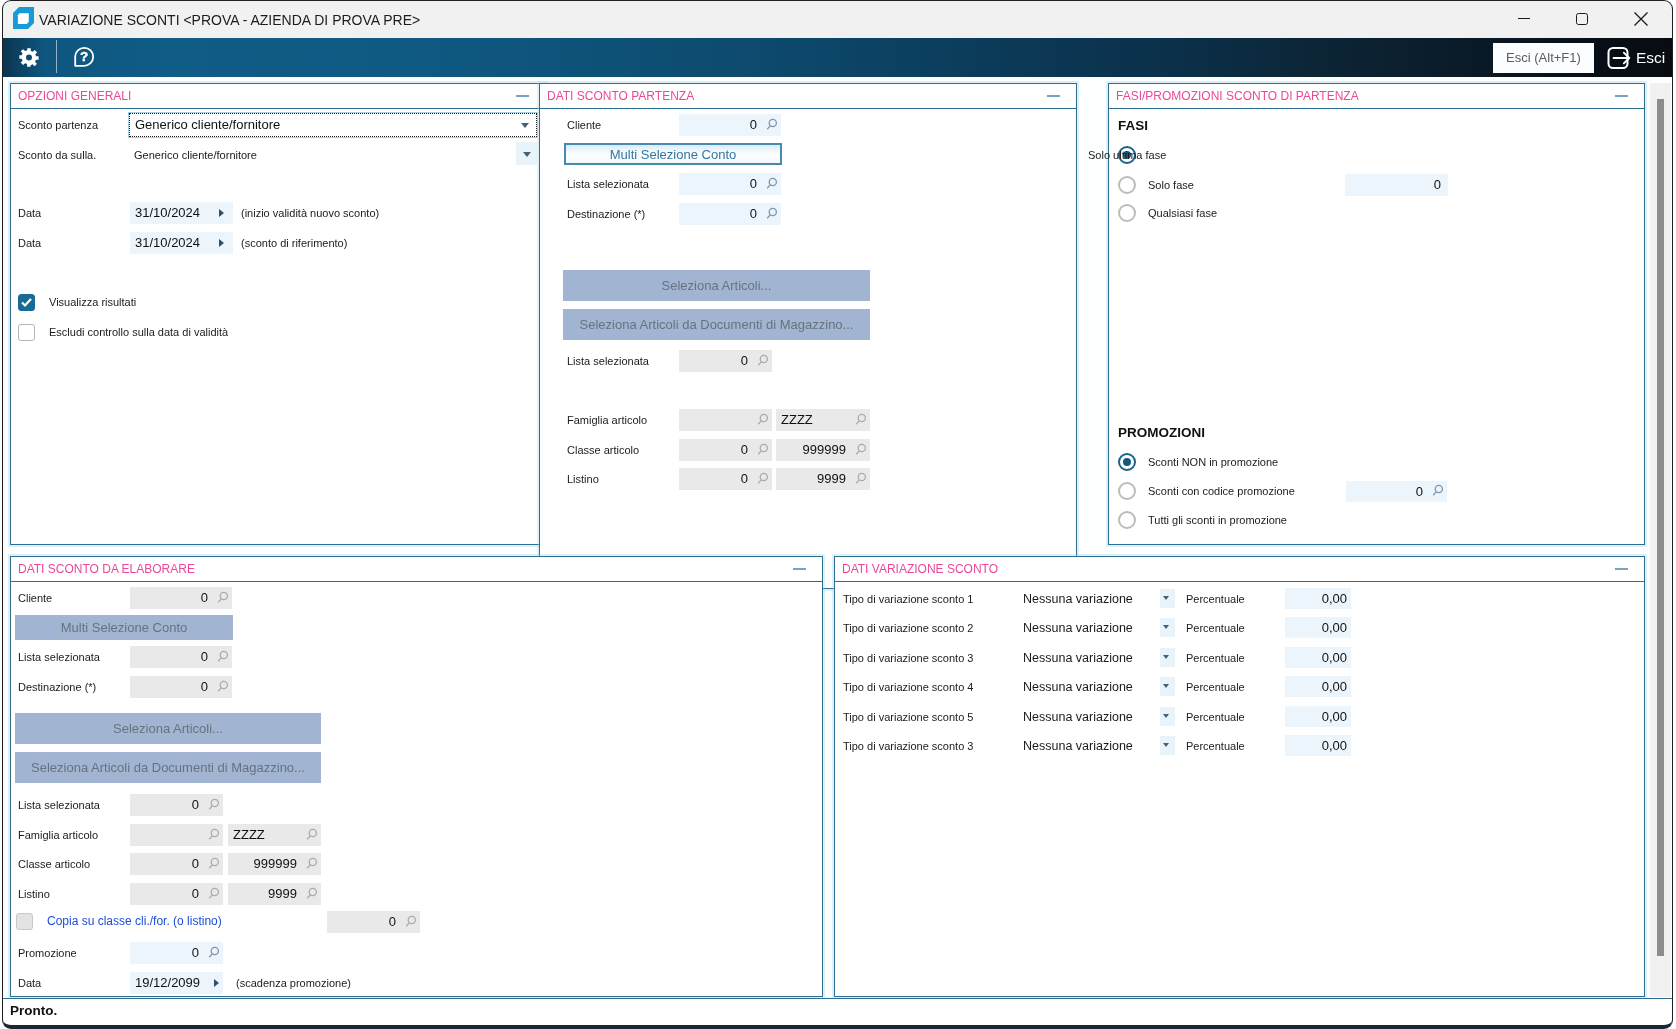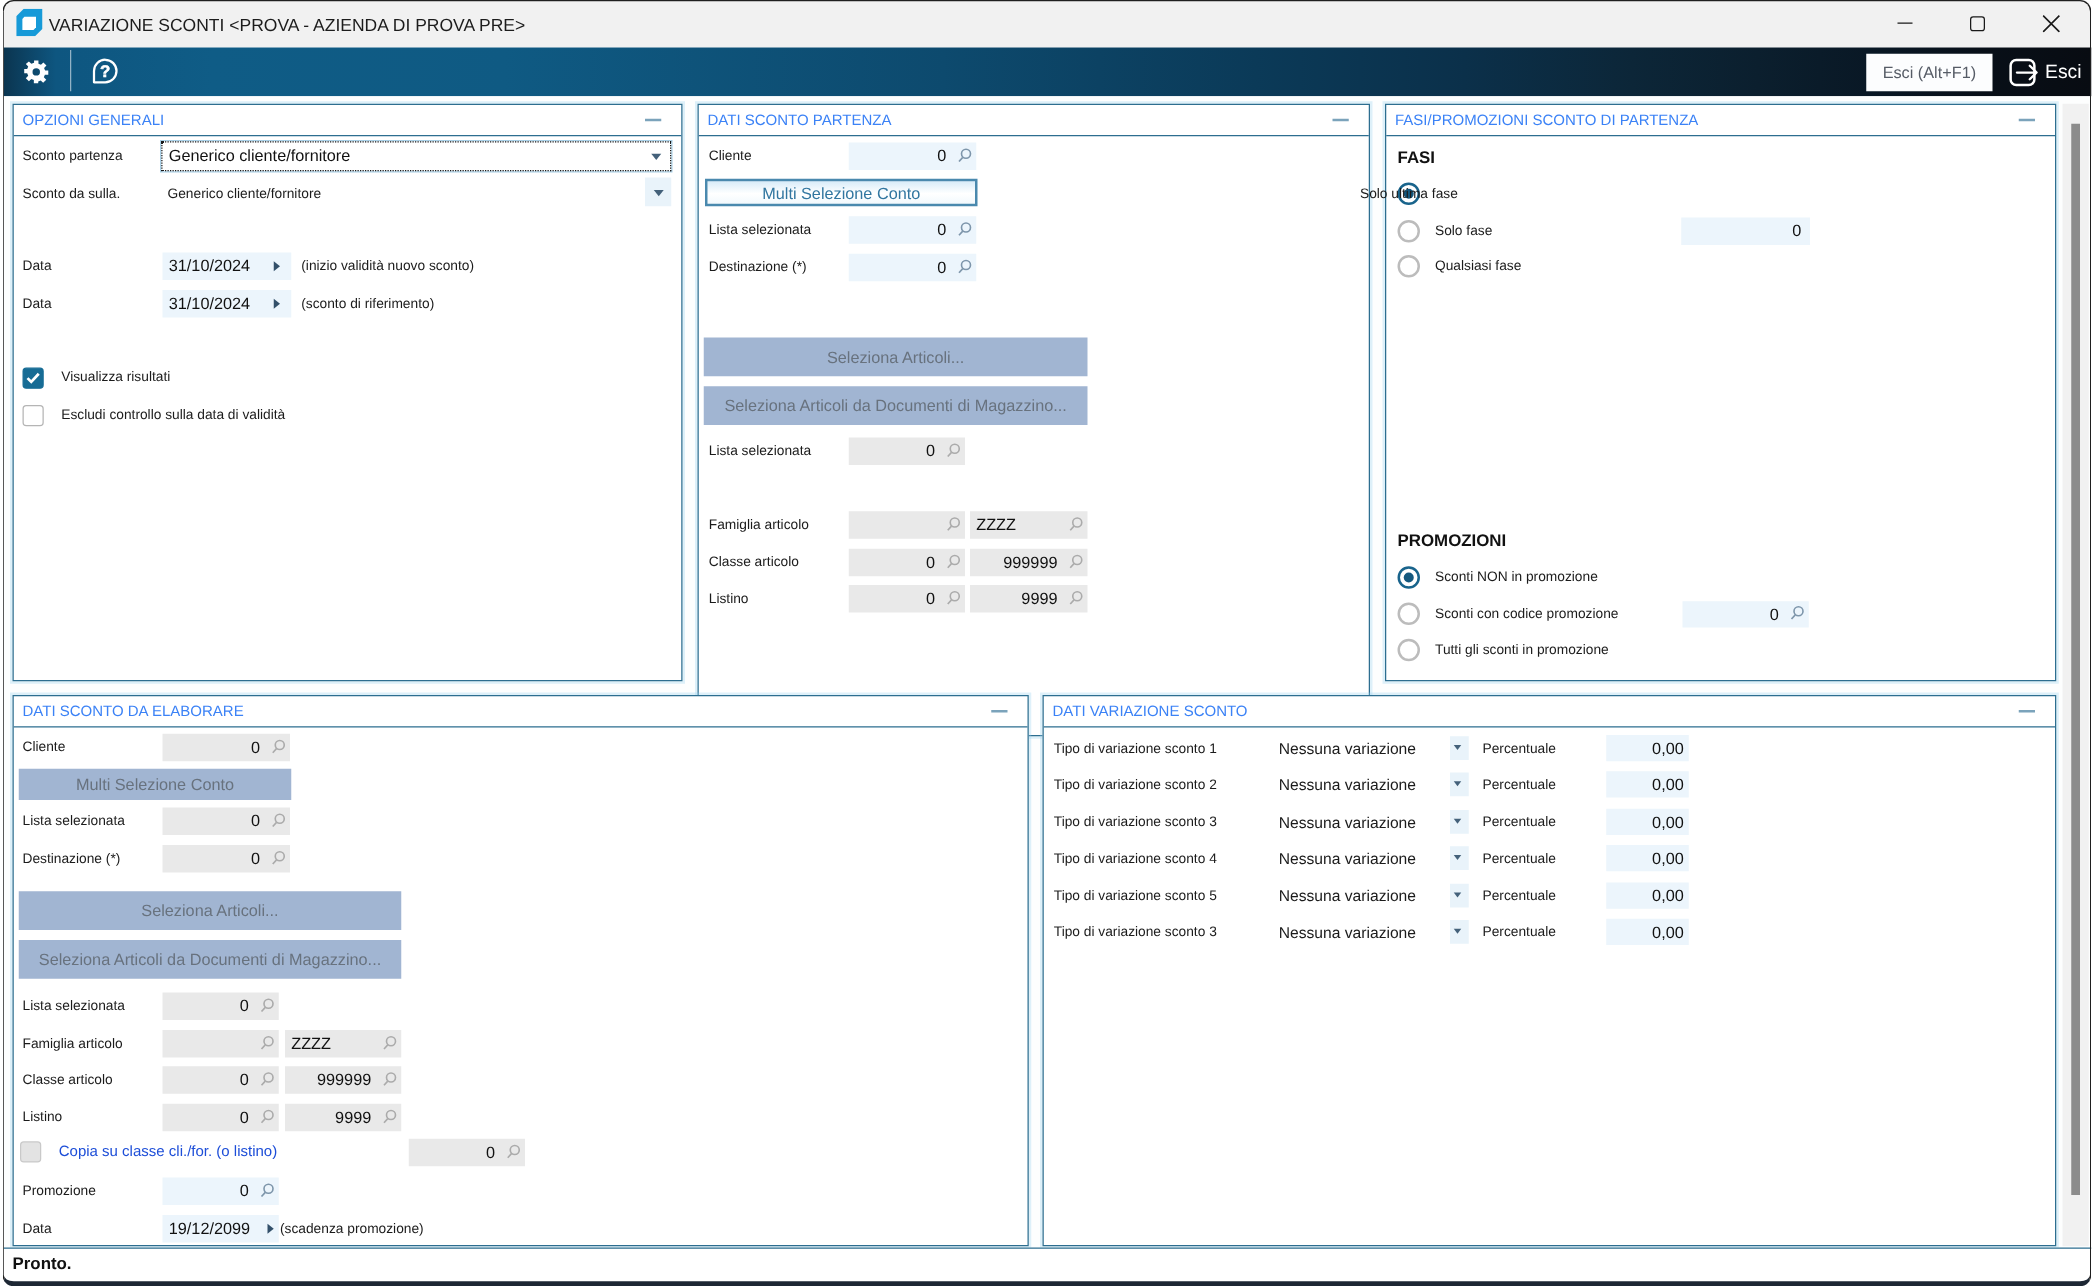--- a/index.html
+++ b/index.html
@@ -6,21 +6,21 @@
 .a{position:absolute}
 .win{left:2px;top:0;width:1671px;height:1029px;border:1.5px solid #1f1f1f;border-bottom:4px solid #1d2734;border-radius:9px;z-index:60;pointer-events:none}
 .tb{left:3px;top:1px;width:1670px;height:37px;background:#f1f1f1;border-radius:8px 8px 0 0}
 .title{left:39px;top:12px;font-size:14px;color:#1c1c1c;white-space:nowrap}
 .tool{left:3px;top:38px;width:1670px;height:39px;background:linear-gradient(90deg,#0b3550 0%,#0e5680 2.5%,#0f5c86 10%,#0f5a83 24%,#0d4a6e 45%,#0b3a58 60%,#0b304a 70%,#0c2638 78%,#0b1f2e 84%,#091724 90%,#080f18 95%,#080c12 100%)}
 .client{left:3px;top:77px;width:1670px;height:921px;background:#fdfefe}
 .sbar{left:3px;top:998px;width:1670px;height:26px;background:#fff;border-top:1px solid #2d6e90;font-weight:bold;font-size:13.5px;color:#111;line-height:24px;padding-left:7px}
 .track{left:1650px;top:83px;width:21px;height:914px;background:#f1f1f1}
 .thumb{left:1657px;top:99px;width:7px;height:857px;background:#8c8c8c}
 .panel{background:#fff;border:1px solid #2d6e90;box-shadow:0 0 0 2px rgba(150,210,240,.30)}
-.phdr{font-size:12px;color:#3b82f6;line-height:24px;padding-left:7px;border-bottom:1px solid #2d6e90;height:25px;position:relative;white-space:nowrap}
+.phdr{font-size:12px;color:#ec4899;line-height:24px;padding-left:7px;border-bottom:1px solid #2d6e90;height:25px;position:relative;white-space:nowrap}
 .dash{position:absolute;width:13px;height:2px;background:#7ba3bb;right:16px;top:11px}
 .lbl{font-size:11px;color:#1b1b1b;line-height:20px;white-space:nowrap}
 .glbl{font-size:12px;color:#1d4ed8;line-height:20px;white-space:nowrap}
 .b{font-weight:bold;font-size:13.5px;color:#111}
 .f{height:22px;background:#ecf5fc;font-size:13px;color:#111;line-height:22px}
 .f.g{background:#e9e9e9}
 .num{display:block;text-align:right;padding-right:24px}
 .num2{display:block;text-align:right;padding-right:7px}
 .ltx{display:block;text-align:left;padding-left:5px}
 .mg{position:absolute;right:3px;top:4px}
@@ -96,21 +96,21 @@
     <i class="tri"></i>
   </div>
 <div class="a lbl" style="left:241px;top:233px">(sconto di riferimento)</div>
 <div class="a cb on" style="left:18px;top:294px"><svg width="15" height="15" viewBox="0 0 15 15">
       <path d="M3 7.5 L6 10.5 L12 4" fill="none" stroke="#fff" stroke-width="2.2"></path>
     </svg></div>
 <div class="a lbl" style="left:49px;top:292px">Visualizza risultati</div>
 <div class="a cb" style="left:18px;top:324px"></div>
 <div class="a lbl" style="left:49px;top:322px">Escludi controllo sulla data di validità</div>
 
-<div class="a panel" style="left:558px;top:83px;width:538px;height:506px">
+<div class="a panel" style="left:539px;top:83px;width:538px;height:506px">
 <div class="phdr">DATI SCONTO PARTENZA<span class="dash"></span></div>
 </div>
 <div class="a lbl" style="left:567px;top:115px">Cliente</div>
 <div class="a f" style="left:679px;top:114px;width:102px">
     <span class="num">0</span>
     <svg class="mg" width="13" height="13" viewBox="0 0 13 13">
       <circle cx="7.8" cy="5" r="3.6" fill="none" stroke="#7e96ab" stroke-width="1.3"></circle>
       <line x1="5.2" y1="7.9" x2="2.2" y2="11.2" stroke="#7e96ab" stroke-width="1.3"></line>
     </svg>
   </div>
@@ -311,21 +311,21 @@
     <svg class="mg" width="13" height="13" viewBox="0 0 13 13">
       <circle cx="7.8" cy="5" r="3.6" fill="none" stroke="#7e96ab" stroke-width="1.3"></circle>
       <line x1="5.2" y1="7.9" x2="2.2" y2="11.2" stroke="#7e96ab" stroke-width="1.3"></line>
     </svg>
   </div>
 <div class="a lbl" style="left:18px;top:973px">Data</div>
 <div class="a f" style="left:130px;top:972px;width:93px">
     <span class="ltx">19/12/2099</span>
     <i class="tri" style="right:4px"></i>
   </div>
-<div class="a lbl" style="left:224px;top:973px">(scadenza promozione)</div>
+<div class="a lbl" style="left:236px;top:973px">(scadenza promozione)</div>
 
 <div class="a panel" style="left:834px;top:556px;width:811px;height:441px">
 <div class="phdr">DATI VARIAZIONE SCONTO<span class="dash"></span></div>
 </div>
 <div class="a lbl" style="left:843px;top:589px">Tipo di variazione sconto 1</div>
 <div class="a lbl" style="left:1023px;top:589px;font-size:12.5px">Nessuna variazione</div>
 <div class="a abox" style="left:1160px;top:589px;width:15px;height:19px">
     <i class="dn" style="left:3px;top:7px;border-top-width:4px;border-left-width:3.5px;border-right-width:3.5px"></i>
   </div>
 <div class="a lbl" style="left:1186px;top:589px">Percentuale</div>

